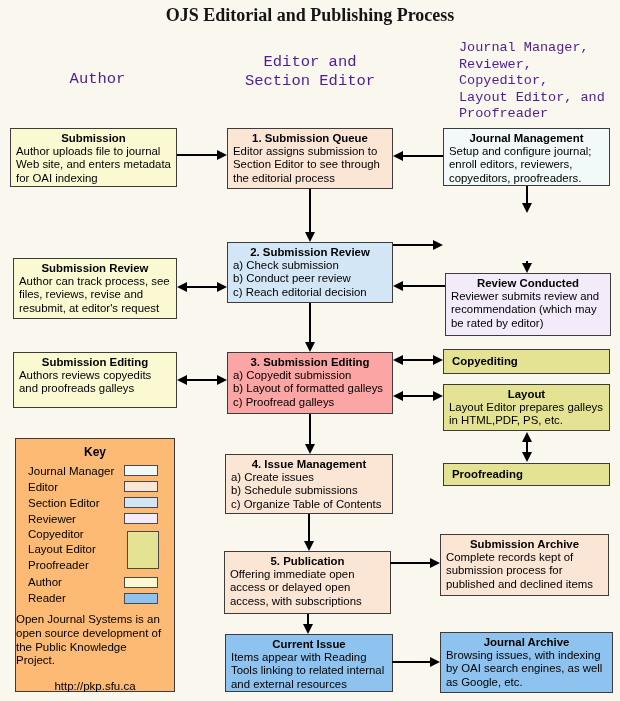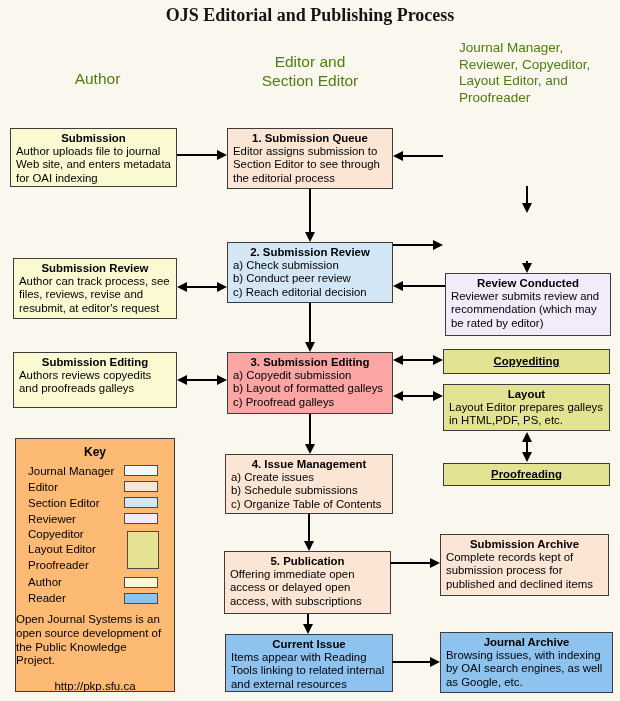--- a/index.html
+++ b/index.html
@@ -1,28 +1,28 @@
 <!DOCTYPE html>
 <html><head>
 <meta charset="utf-8">
 <style>
   html,body{margin:0;padding:0;}
   body{font-family:"Liberation Sans", sans-serif; color:#000;}
   .page{position:relative;width:620px;height:701px;background:#FAF7EE;overflow:hidden;}
   .diagram-title{position:absolute;top:5px;left:0;width:620px;text-align:center;
     font-family:"Liberation Serif", serif;font-size:18px;font-weight:600;color:#151515;}
-  .col-header{position:absolute;font-family:Liberation Sans, sans-serif;color:#4d7c0f;white-space:pre-line;}
+  .col-header{position:absolute;font-family:Liberation Mono, monospace;color:#4c1d95;white-space:pre-line;}
   .hdr-author{left:45px;top:70px;width:105px;text-align:center;font-size:15.5px;}
   .hdr-editor{left:235px;top:53px;width:150px;text-align:center;font-size:15.5px;line-height:18.5px;}
   .hdr-others{left:459px;top:40px;width:158px;text-align:left;font-size:13.5px;line-height:16.5px;}
   .box{position:absolute;box-sizing:border-box;border:1.6px solid #3c3c3c;
     padding:2.5px 5px;font-size:11.4px;line-height:13.4px;}
   .box-title{font-weight:bold;text-align:center;}
   .box-body{white-space:pre-line;text-align:left;}
-  .title-only{display:flex;align-items:center;justify-content:center;padding:8px;text-decoration:underline;}
+  .title-only{display:flex;align-items:center;justify-content:flex-start;padding:8px;}
   .hline{position:absolute;height:2px;background:#000;}
   .vline{position:absolute;width:2px;background:#000;}
   .arr{position:absolute;width:0;height:0;border-style:solid;border-color:transparent;}
   .arr-r{border-width:5px 0 5px 10px;border-left-color:#000;}
   .arr-l{border-width:5px 10px 5px 0;border-right-color:#000;}
   .arr-d{border-width:10px 5px 0 5px;border-top-color:#000;}
   .arr-u{border-width:0 5px 10px 5px;border-bottom-color:#000;}
   .key-box{position:absolute;left:15px;top:438px;width:160px;height:254px;box-sizing:border-box;
     border:1.6px solid #3c3c3c;background:#fdba74;font-size:11.5px;}
   .key-title{font-weight:bold;text-align:center;margin-top:6px;font-size:12px;}
@@ -87,20 +87,24 @@
   </div>
   <div class="box" style="left: 224px; top: 551px; width: 167px; height: 63px; background-color: rgb(251, 229, 213);">
     <div class="box-title">5. Publication</div>
     <div class="box-body">Offering immediate open access or delayed open access, with subscriptions</div>
   </div>
   <div class="box" style="left: 225px; top: 634px; width: 168px; height: 58px; background-color: rgb(142, 195, 239);">
     <div class="box-title">Current Issue</div>
     <div class="box-body">Items appear with Reading Tools linking to related internal and external resources</div>
   </div>
 
+  <div class="box" style="left: 443px; top: 128px; width: 167px; height: 58px; background-color: rgb(241, 250, 249);">
+    <div class="box-title">Journal Management</div>
+    <div class="box-body">Setup and configure journal; enroll editors, reviewers, copyeditors, proofreaders.</div>
+  </div>
   <div class="box" style="left: 445px; top: 273px; width: 166px; height: 63px; background-color: rgb(243, 235, 249);">
     <div class="box-title">Review Conducted</div>
     <div class="box-body">Reviewer submits review and recommendation (which may be rated by editor)</div>
   </div>
   <div class="box title-only" style="left: 443px; top: 349px; width: 167px; height: 25px; background-color: rgb(227, 227, 147);">
     <div class="box-title">Copyediting</div>
   </div>
   <div class="box" style="left: 443px; top: 384px; width: 167px; height: 47px; background-color: rgb(227, 227, 147);">
     <div class="box-title">Layout</div>
     <div class="box-body">Layout Editor prepares galleys in HTML,PDF, PS, etc.</div>

